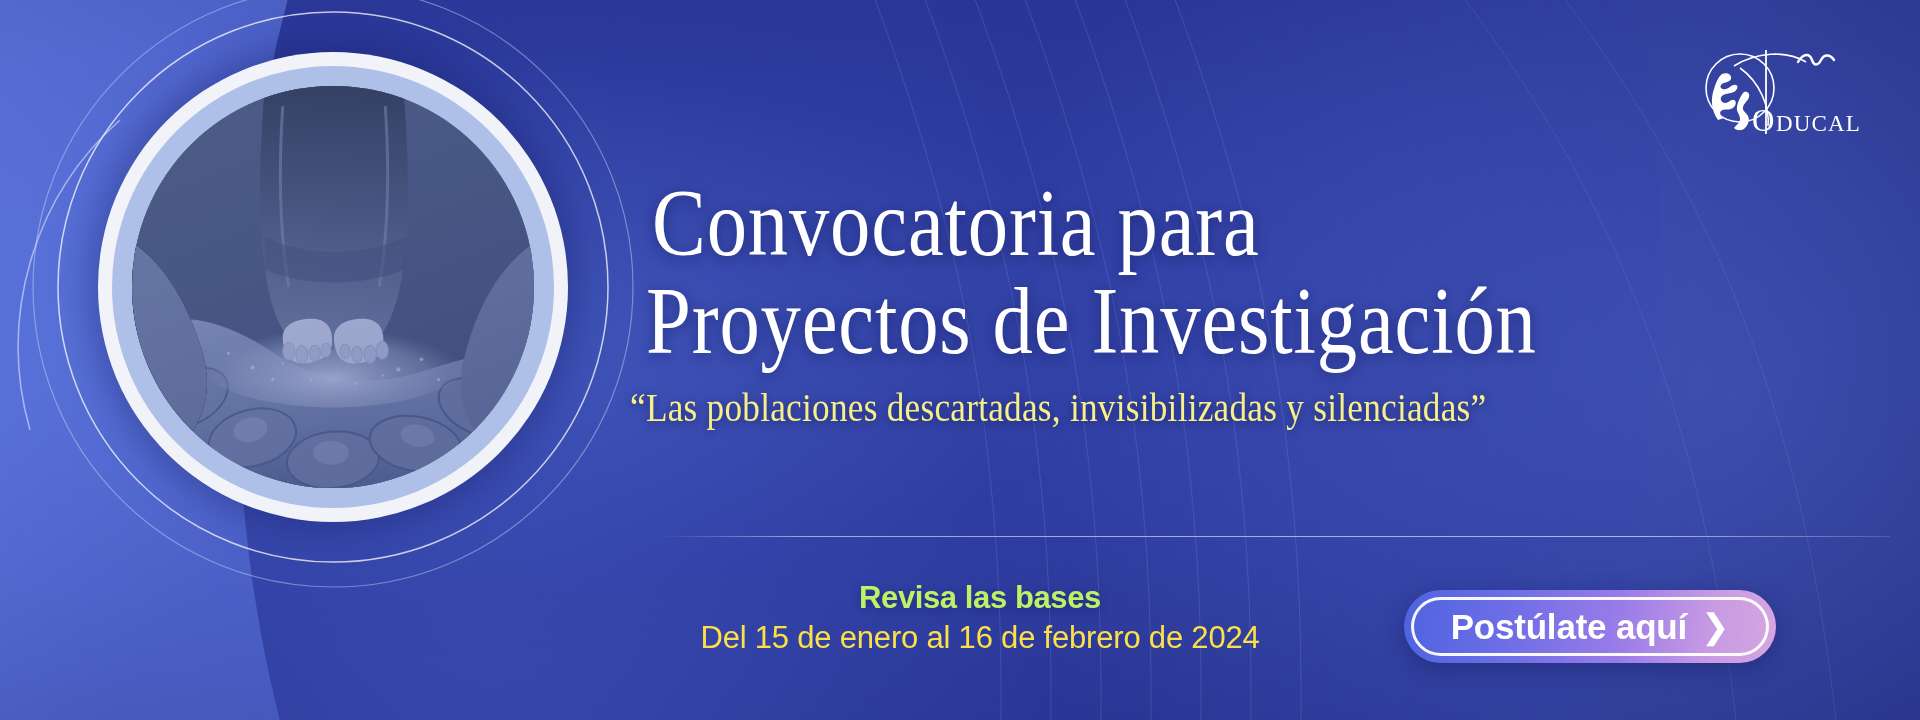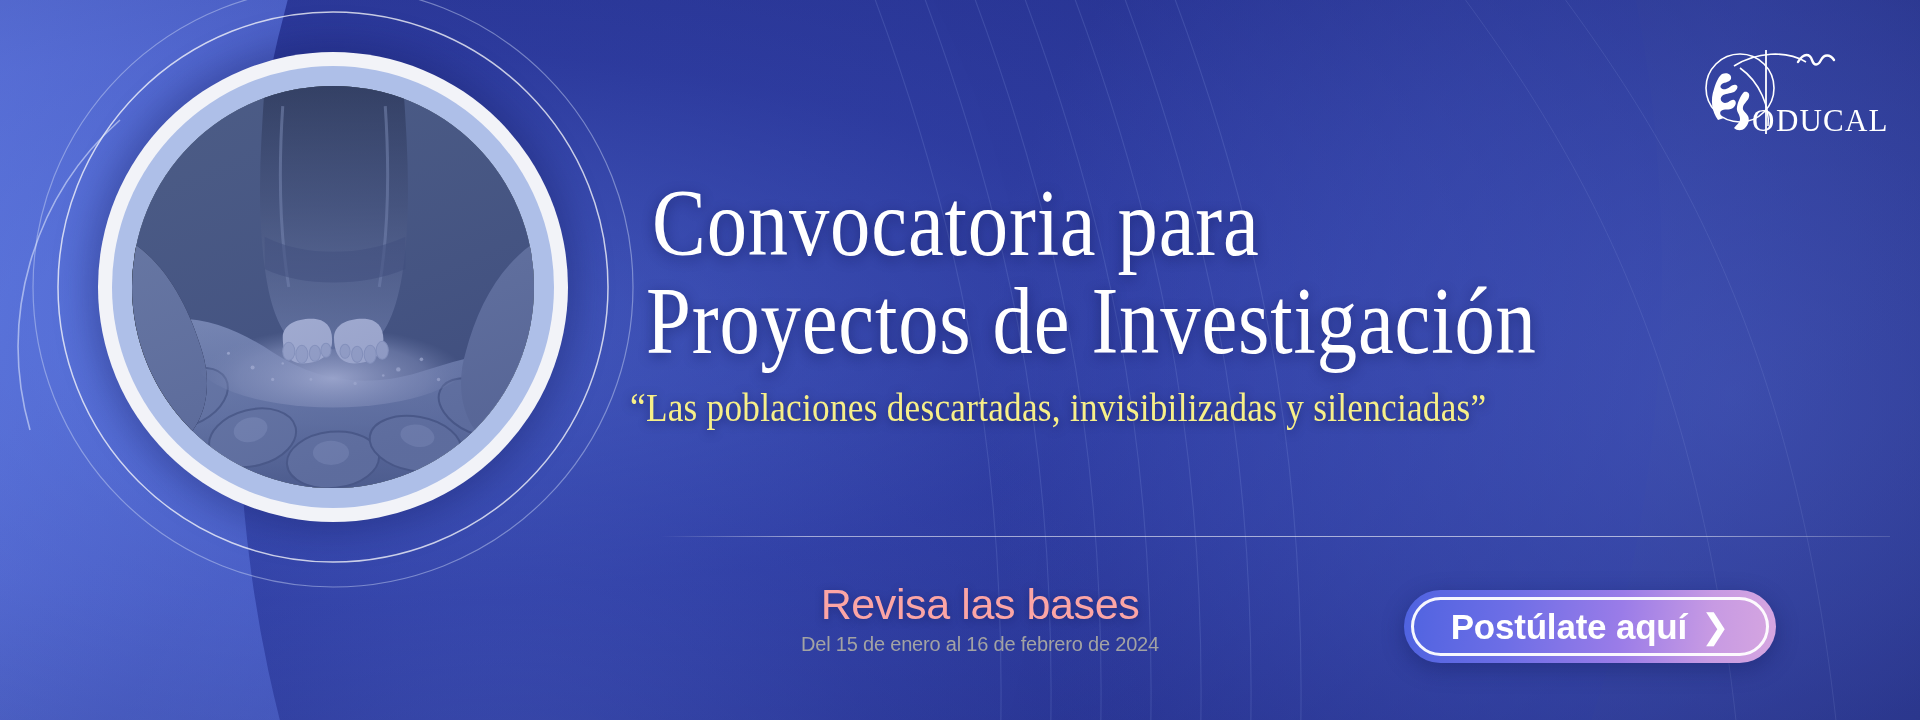--- a/index.html
+++ b/index.html
@@ -93,21 +93,21 @@
     right:46px; top:22px;
     display:flex; align-items:flex-start; gap:46px;
   }
   .logo-oducal{position:relative;width:180px;height:120px;color:#fff;}
   .logo-oducal svg{position:absolute;left:0;top:0;}
   .oducal-word{
     position:absolute; left:58px; bottom:6px;
     font-family:"Liberation Serif", serif;
     font-size:31px; letter-spacing:1.5px; color:#fff; line-height:1;
   }
-  .oducal-word .small{font-size:31px;letter-spacing:1.2px;}
+  .oducal-word .small{font-size:23px;letter-spacing:1.2px;}
 
   .logo-celam{position:relative;width:150px;height:130px;}
   .logo-celam svg{position:absolute;left:0;top:0;}
   .celam-word{
     position:absolute; left:4px; top:84px;
     font-size:27px; font-weight:700; letter-spacing:1px;
     color:#fff; line-height:1;
     font-stretch:condensed;
     transform:scaleX(.92);
     transform-origin:left center;
@@ -163,27 +163,27 @@
   }
 
   
   .footer-left{
     position:absolute;
     left:660px; top:582px;
     width:640px;
     text-align:center;
   }
   .bases{
-    font-size:43px; font-weight:400; color:#fca5a5;
+    font-size:31px; font-weight:700; color:#bef264;
     letter-spacing:-.4px; line-height:1.05;
     text-shadow:0 2px 8px rgba(10,16,70,.35);
   }
   .dates{
     margin-top:6px;
-    font-size:20px; font-weight:400; color:#a3a3a3;
+    font-size:31px; font-weight:400; color:#fde047;
     letter-spacing:-.2px; line-height:1.1;
   }
 
   .cta-wrap{
     position:absolute;
     left:1404px; top:590px;
     width:372px; height:73px;
   }
   .cta{
     position:absolute; inset:0;

